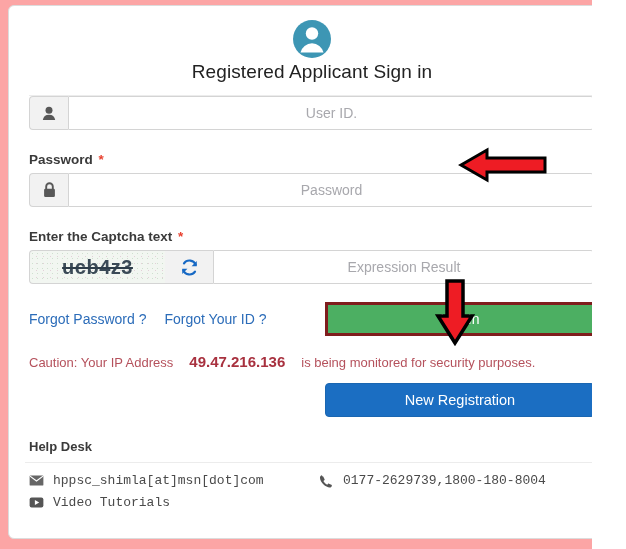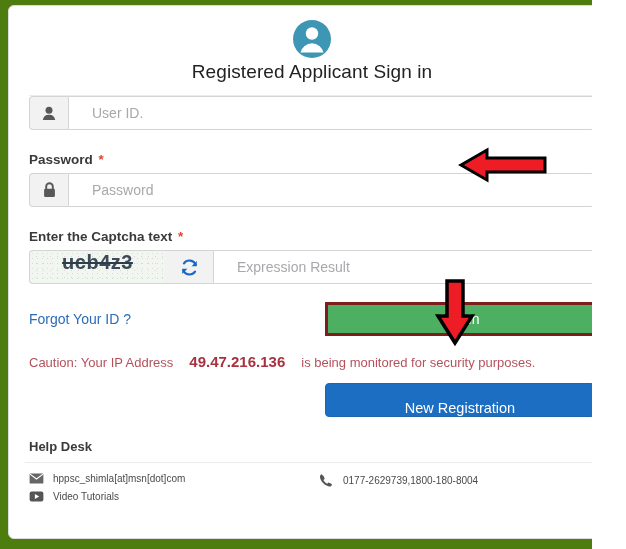--- a/index.html
+++ b/index.html
@@ -5,21 +5,21 @@
   html, body {
     margin: 0;
     padding: 0;
     background: #ffffff;
     font-family: "Liberation Sans", sans-serif;
   }
   #screen {
     position: relative;
     width: 592px;
     height: 549px;
-    background: #4d7c0f;
+    background: #fca5a5;
     overflow: hidden;
   }
   .card {
     position: absolute;
     left: 8px;
     top: 5px;
     width: 608px;
     height: 534px;
     border: 1px solid #dcdcdc;
     border-radius: 6px;
@@ -83,23 +83,24 @@
   }
   .addon svg { display:block; }
   .text-input {
     flex: 1 1 auto;
     border: 1px solid #d4d4d4;
     border-radius: 0 4px 4px 0;
     background: #ffffff;
     font-family: "Liberation Sans", sans-serif;
     font-size: 14px;
     color: #555555;
-    padding: 0 23px;
+    padding: 0 4px;
     outline: none;
     min-width: 0;
+    text-align: center;
   }
   .text-input::placeholder { color: #a8a8ad; }
   
   .captcha-group {
     display: flex;
     width: 100%;
     height: 34px;
     box-sizing: border-box;
   }
   .captcha-img {
@@ -107,21 +108,21 @@
     border: 1px solid #d4d4d4;
     border-right: none;
     border-radius: 4px 0 0 4px;
     background-color: #f2f6f1;
     background-image:
       radial-gradient(#cfe0cf 0.6px, transparent 0.7px),
       radial-gradient(#e3cfd8 0.6px, transparent 0.7px);
     background-size: 5px 5px, 7px 7px;
     background-position: 0 0, 3px 2px;
     display: flex;
-    align-items: flex-start;
+    align-items: center;
     justify-content: center;
   }
   .captcha-text {
     font-family: "Liberation Sans", sans-serif;
     font-size: 20px;
     font-weight: bold;
     color: #3b4a57;
     letter-spacing: 0.5px;
     text-decoration: line-through;
     text-decoration-color: #2e3d4a;
@@ -189,21 +190,21 @@
     margin-left: auto;
     width: 270px;
     height: 34px;
     background: #1b6ec2;
     border: 1px solid #1a66b1;
     border-radius: 4px;
     color: #ffffff;
     font-size: 14.5px;
     font-family: "Liberation Sans", sans-serif;
     cursor: pointer;
-    padding: 16px;
+    padding: 8px;
   }
   
   .helpdesk {
     margin-top: 22px;
     padding: 0 16px;
   }
   .helpdesk-title {
     font-size: 13px;
     font-weight: bold;
     color: #3a3a3a;
@@ -214,24 +215,25 @@
     border-top: 1px solid #ececec;
   }
   .contact-grid {
     display: flex;
     margin-top: 10px;
   }
   .contact-col-left { flex: 0 0 290px; }
   .contact-item {
     display: flex;
     align-items: center;
-    font-size: 10px;
+    font-size: 13px;
     color: #4a4a4a;
     margin-bottom: 7px;
     padding-left: 4px;
+    font-family: Liberation Mono, monospace;
   }
   .contact-item .ico {
     flex: 0 0 24px;
     display: flex;
     align-items: center;
   }
   .contact-link { cursor: pointer; }
   
   .arrow {
     position: absolute;
@@ -294,20 +296,21 @@
             <path d="M3.5 12.8 A7 7 0 0 0 15.8 14.4" fill="none" stroke="#1769c4" stroke-width="2.3" stroke-linecap="round"></path>
             <polygon points="17.6,3.2 17.6,8.6 12.2,8.6" fill="#1769c4"></polygon>
             <polygon points="2.4,16.8 2.4,11.4 7.8,11.4" fill="#1769c4"></polygon>
           </svg>
         </div>
         <input class="text-input" type="text" placeholder="Expression Result" style="">
       </div>
 
       <div class="action-row">
         <div class="links">
+          <span class="link">Forgot Password ?</span>
           <span class="link">Forgot Your ID ?</span>
         </div>
         <button class="login-btn">Log In</button>
       </div>
 
       <div class="caution">
         <span>Caution: Your IP Address</span><span class="ip">49.47.216.136</span><span>is being monitored for security purposes.</span>
       </div>
 
       <div class="reg-row">

